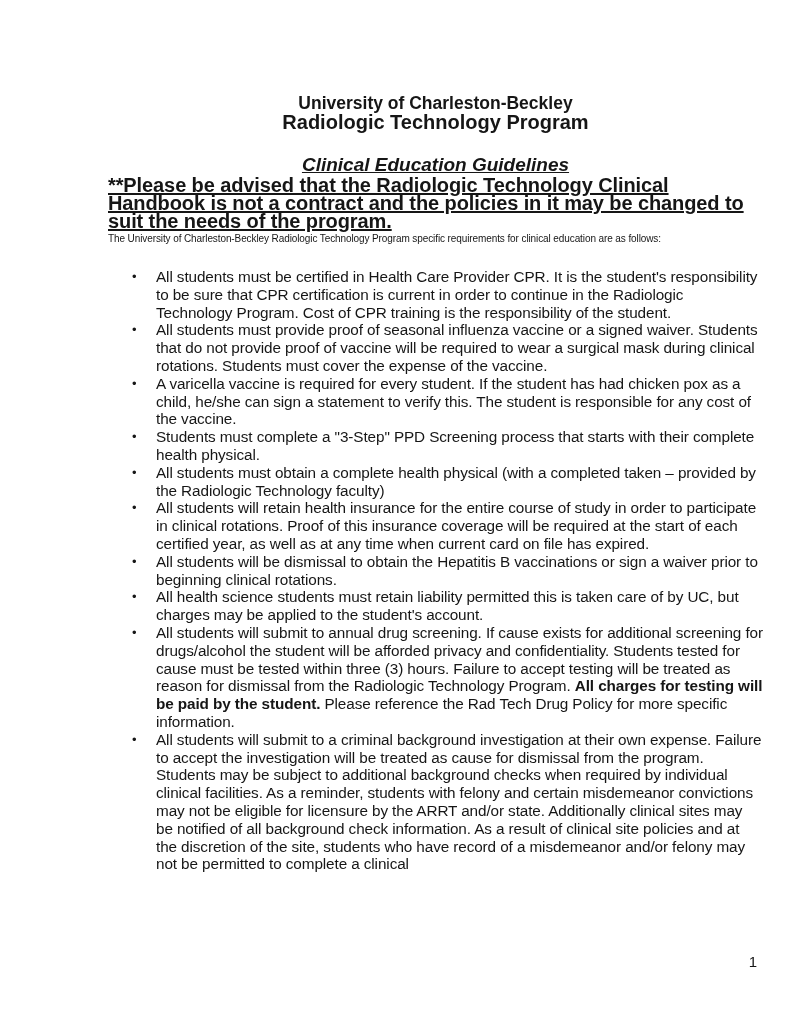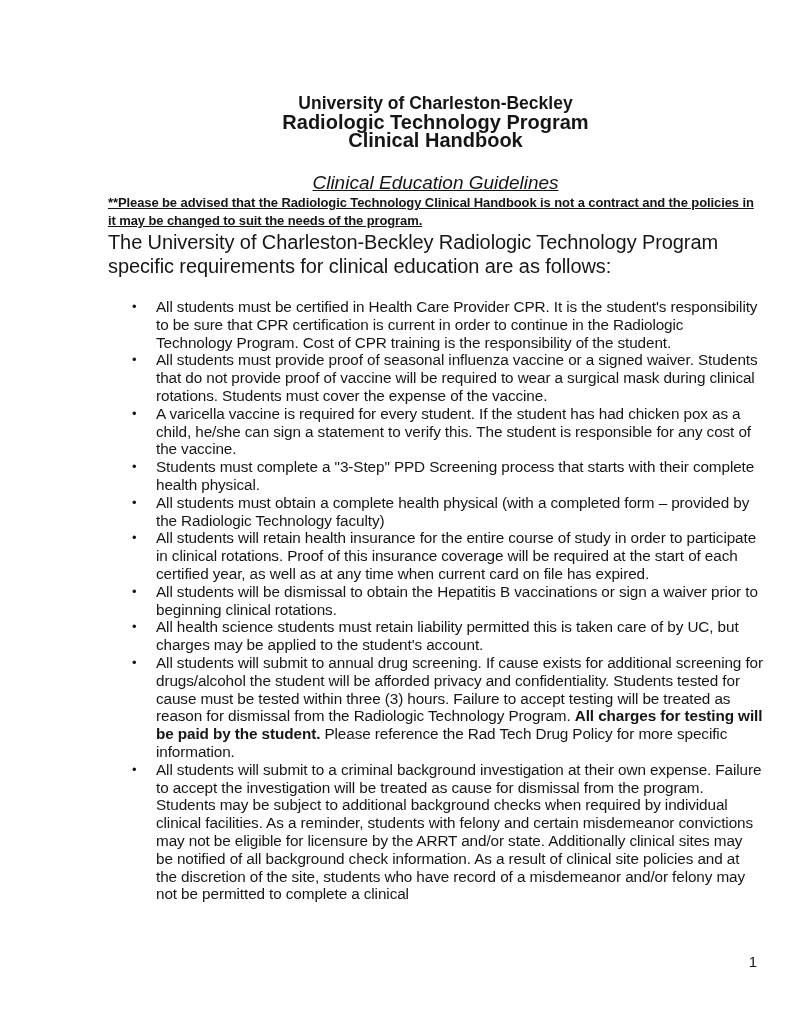--- a/index.html
+++ b/index.html
@@ -20,36 +20,36 @@
   .doc-header {
     text-align: center;
     font-weight: bold;
   }
   .h1 { font-size: 17.5px; line-height: 20px; }
   .h2 { font-size: 20px; line-height: 18px; }
   .section-title {
     text-align: center;
     margin-top: 23px;
     font-size: 19px;
-    font-weight: normal;
+    font-weight: bold;
     font-style: italic;
     line-height: 21px;
   }
   .section-title .st-inner { text-decoration: underline; }
   .notice {
     font-weight: bold;
     text-decoration: underline;
-    font-size: 13px;
+    font-size: 20px;
     line-height: 18px;
     margin-top: 1px;
     letter-spacing: -0.1px;
   }
   .intro {
-    font-size: 20px;
-    line-height: 24px;
+    font-size: 10px;
+    line-height: 18px;
     letter-spacing: -0.1px;
   }
   .bullets {
     list-style: none;
     margin-top: 20px;
   }
   .item {
     display: flex;
     font-size: 15.3px;
     line-height: 17.8px;
@@ -75,21 +75,20 @@
 </style>
 </head>
 <body>
 
 <div class="page">
   <div class="content">
 
     <header class="doc-header">
       <div class="h1">University of Charleston-Beckley</div>
       <div class="h2">Radiologic Technology Program</div>
-      <div class="h2">Clinical Handbook</div>
     </header>
 
     <div class="section-title">
       <span class="st-inner">Clinical Education Guidelines</span>
     </div>
 
     <p class="notice">**Please be advised that the Radiologic Technology Clinical Handbook is not a contract and the policies in it may be changed to suit the needs of the program.</p>
 
     <p class="intro">The University of Charleston-Beckley Radiologic Technology Program specific requirements for clinical education are as follows:</p>
 
@@ -105,21 +104,21 @@
       <li class="item">
         <span class="bullet">•</span>
         <span class="li-text"><span>A varicella vaccine is required for every student. If the student has had chicken pox as a child, he/she can sign a statement to verify this. The student is responsible for any cost of the vaccine.</span><b></b><span></span></span>
       </li>
       <li class="item">
         <span class="bullet">•</span>
         <span class="li-text"><span>Students must complete a "3-Step" PPD Screening process that starts with their complete health physical.</span><b></b><span></span></span>
       </li>
       <li class="item">
         <span class="bullet">•</span>
-        <span class="li-text"><span>All students must obtain a complete health physical (with a completed form – provided by the Radiologic Technology faculty)</span><b></b><span></span></span>
+        <span class="li-text"><span>All students must obtain a complete health physical (with a completed taken – provided by the Radiologic Technology faculty)</span><b></b><span></span></span>
       </li>
       <li class="item">
         <span class="bullet">•</span>
         <span class="li-text"><span>All students will retain health insurance for the entire course of study in order to participate in clinical rotations.  Proof of this insurance coverage will be required at the start of each certified year, as well as at any time when current card on file has expired.</span><b></b><span></span></span>
       </li>
       <li class="item">
         <span class="bullet">•</span>
         <span class="li-text"><span>All students will be dismissal to obtain the Hepatitis B vaccinations or sign a waiver prior to beginning clinical rotations.</span><b></b><span></span></span>
       </li>
       <li class="item">

